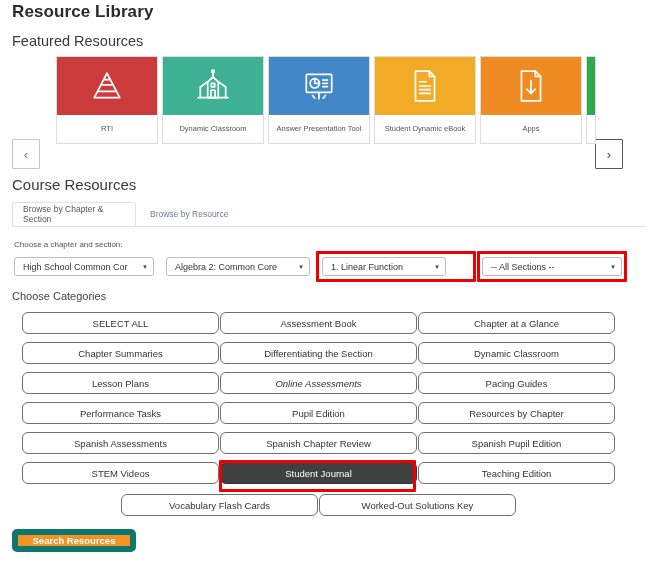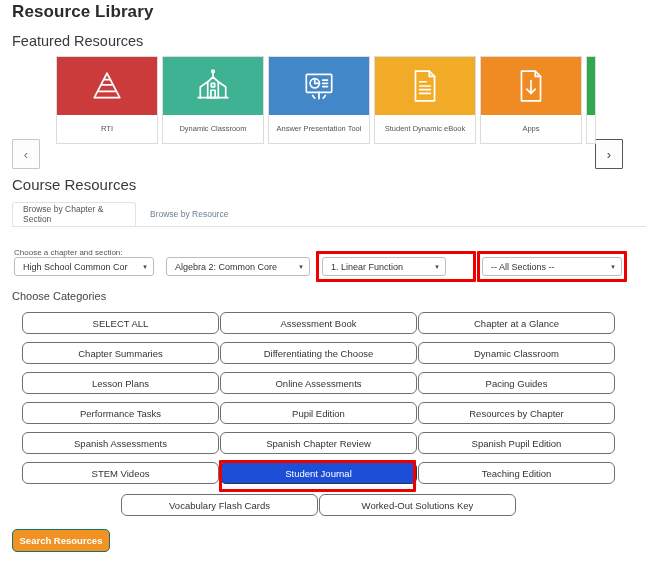--- a/index.html
+++ b/index.html
@@ -70,21 +70,21 @@
     background: #fff; color: #555; border-radius: 3px 3px 0 0;
     z-index: 2;
   }
   .tab.inactive { left: 128px; color: #6b7f95; }
   .tab-underline {
     position: absolute; left: 12px; top: 226px; width: 634px; height: 1px;
     background: #e2e2e2;
   }
 
   .field-label {
-    position: absolute; left: 14px; top: 248px;
+    position: absolute; left: 14px; top: 240px;
     font-size: 8px; color: #555;
   }
 
   
   .select {
     position: absolute; top: 257px; height: 19px;
     border: 1px solid #bdbdbd; border-radius: 3px; background: #fff;
     display: flex; align-items: center; cursor: pointer;
   }
   .select .sel-text {
@@ -111,28 +111,28 @@
   #categories-label { position: absolute; left: 12px; top: 290px; font-size: 11px; color: #444; }
 
   .cat-grid { position: absolute; left: 0; top: 312px; width: 671px; }
   .cat-btn {
     position: absolute; height: 22px; width: 197px;
     border: 1px solid #707070; border-radius: 6px; background: #fff;
     display: flex; align-items: center; justify-content: center;
     font-size: 9.5px; color: #333; cursor: pointer;
   }
   .cat-btn.selected {
-    background: #1d4ed8; border-color: #2b3544; color: #ffffff;
+    background: #404040; border-color: #2b3544; color: #ffffff;
   }
 
   
   #search-resources-button {
     position: absolute; left: 12px; top: 529px;
-    width: 98px; height: 23px;
-    background: #f29222; border: 1px solid #0f766e; border-radius: 5px;
+    width: 124px; height: 23px;
+    background: #f29222; border: 6px solid #0f766e; border-radius: 5px;
     color: #ffffff; font-size: 9.5px; font-weight: bold;
     display: flex; align-items: center; justify-content: center;
     cursor: pointer;
   }
 </style>
 </head>
 <body>
 
 <div class="page">
 
@@ -257,24 +257,24 @@
   <div class="highlight-box" id="hl-chapter"></div>
   <div class="highlight-box" id="hl-section"></div>
 
   <div id="categories-label">Choose Categories</div>
 
   <div class="cat-grid" id="cat-grid">
       <div class="cat-btn" style="left: 22px; top: 0px;">SELECT ALL</div>
       <div class="cat-btn" style="left: 220px; top: 0px;">Assessment Book</div>
       <div class="cat-btn" style="left: 418px; top: 0px;">Chapter at a Glance</div>
       <div class="cat-btn" style="left: 22px; top: 30px;">Chapter Summaries</div>
-      <div class="cat-btn" style="left: 220px; top: 30px;">Differentiating the Choose</div>
+      <div class="cat-btn" style="left: 220px; top: 30px;">Differentiating the Section</div>
       <div class="cat-btn" style="left: 418px; top: 30px;">Dynamic Classroom</div>
       <div class="cat-btn" style="left: 22px; top: 60px;">Lesson Plans</div>
-      <div class="cat-btn" style="left: 220px; top: 60px;">Online Assessments</div>
+      <div class="cat-btn" style="left: 220px; top: 60px; font-style: italic;">Online Assessments</div>
       <div class="cat-btn" style="left: 418px; top: 60px;">Pacing Guides</div>
       <div class="cat-btn" style="left: 22px; top: 90px;">Performance Tasks</div>
       <div class="cat-btn" style="left: 220px; top: 90px;">Pupil Edition</div>
       <div class="cat-btn" style="left: 418px; top: 90px;">Resources by Chapter</div>
       <div class="cat-btn" style="left: 22px; top: 120px;">Spanish Assessments</div>
       <div class="cat-btn" style="left: 220px; top: 120px;">Spanish Chapter Review</div>
       <div class="cat-btn" style="left: 418px; top: 120px;">Spanish Pupil Edition</div>
       <div class="cat-btn" style="left: 22px; top: 150px;">STEM Videos</div>
       <div class="cat-btn selected" style="left: 220px; top: 150px;">Student Journal</div>
       <div class="cat-btn" style="left: 418px; top: 150px;">Teaching Edition</div>

